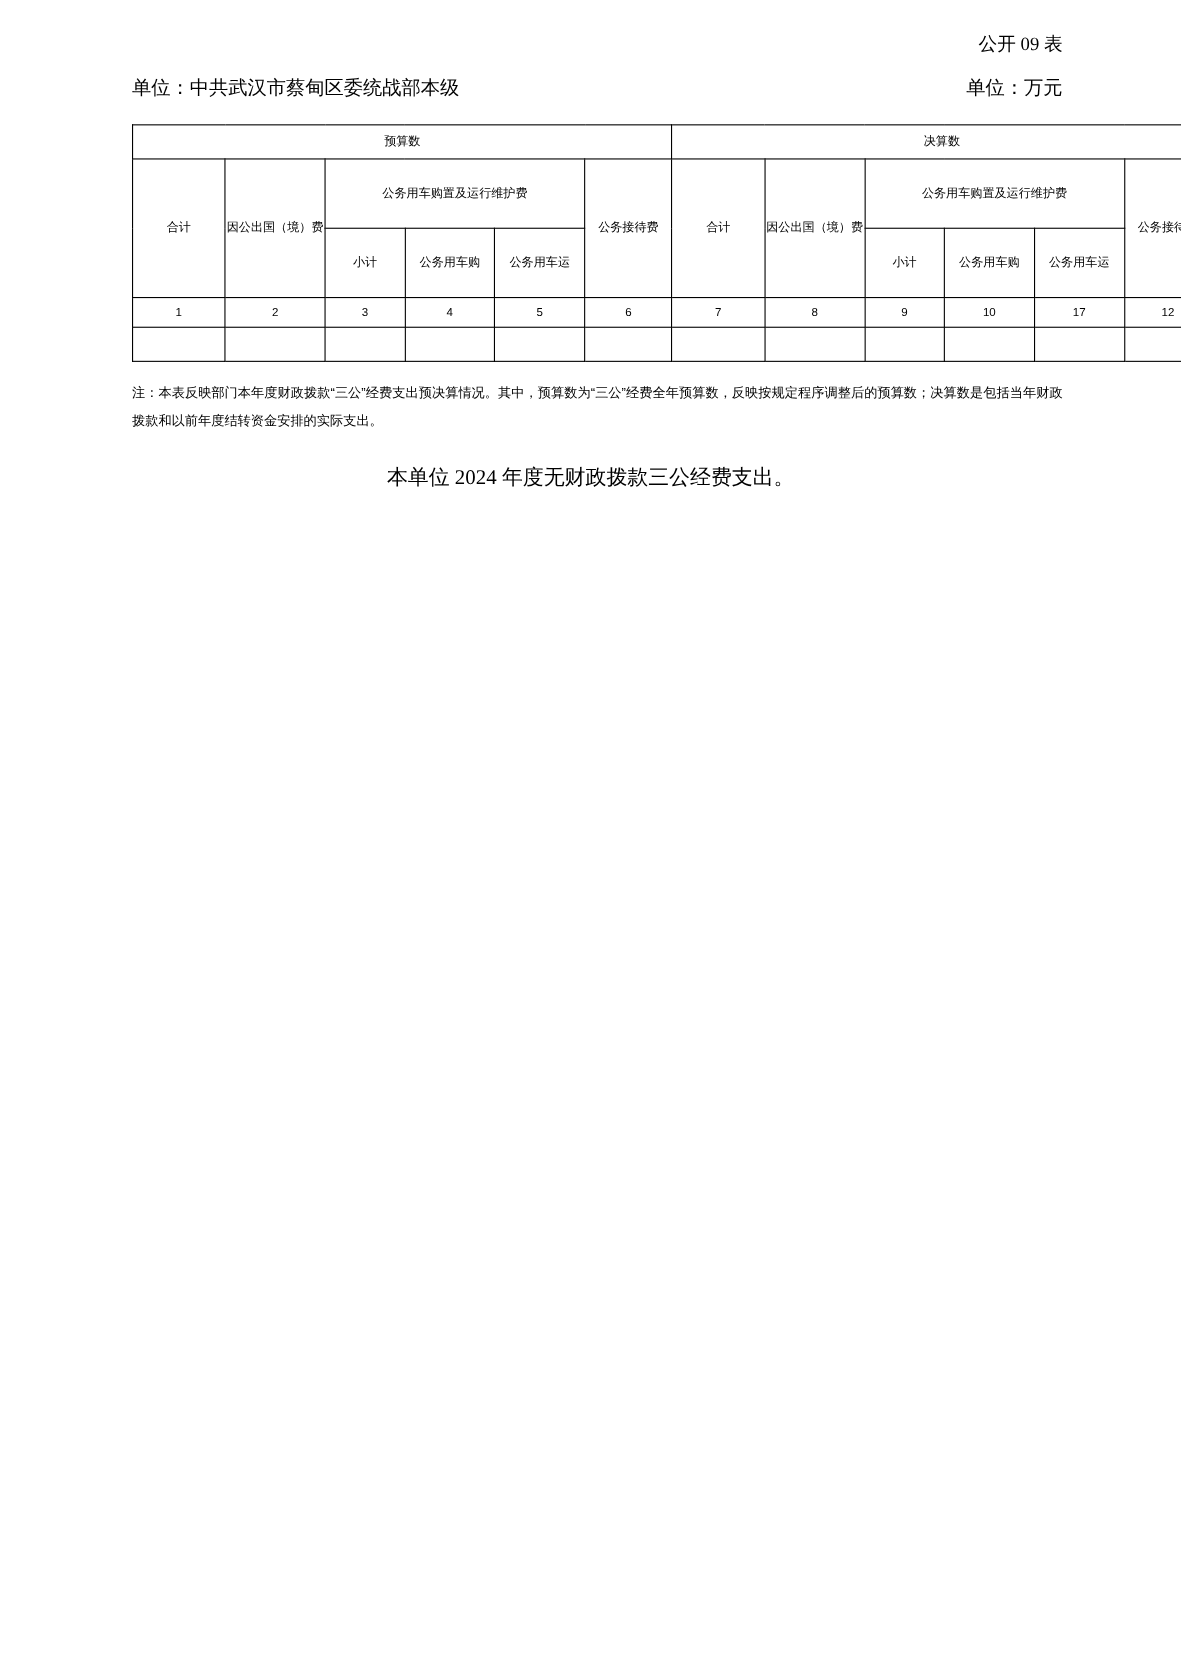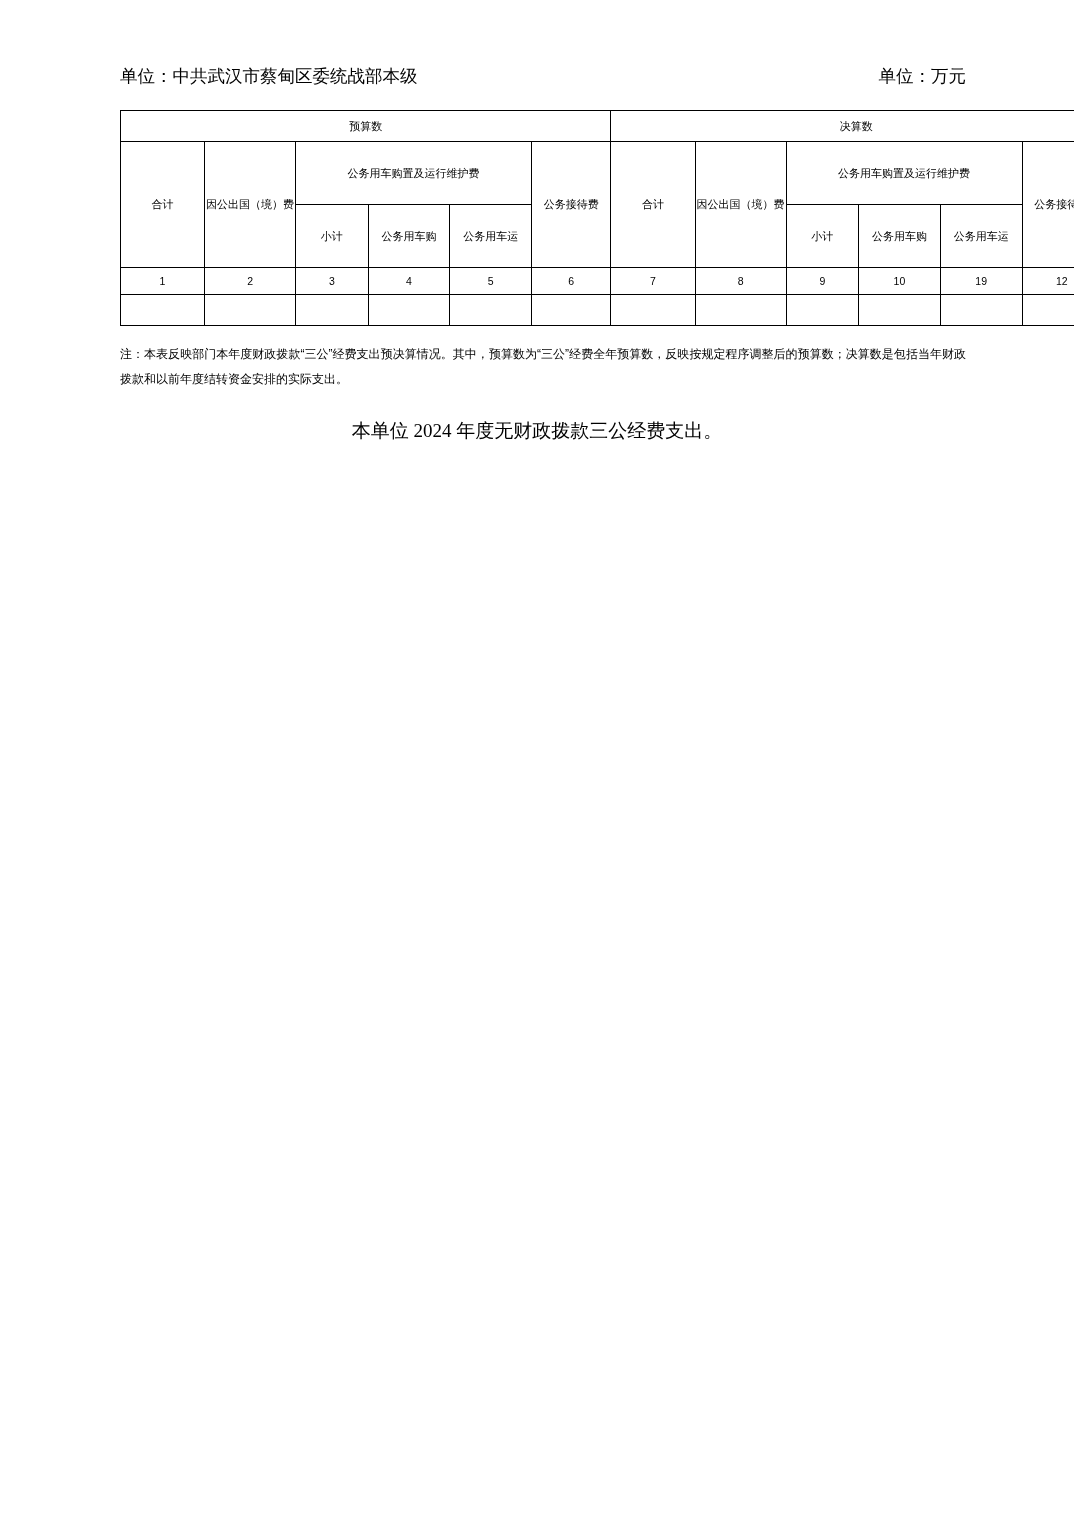--- a/index.html
+++ b/index.html
@@ -39,21 +39,21 @@
   .meta-row {
     display: flex;
     justify-content: space-between;
     align-items: baseline;
     margin-top: 16px;
     padding-left: 120px;
     padding-right: 108px;
     font-size: 17px;
   }
   .meta-left { font-size: 17.5px; }
-  .meta-right { font-size: 17.5px; margin-top: 48px; }
+  .meta-right { font-size: 17.5px; }
 
   .table-wrap {
     margin-top: 22px;
     padding-left: 120px;
     padding-right: 108px;
   }
   table.main {
     border-collapse: collapse;
     width: 982px;
     table-layout: fixed;
@@ -87,20 +87,21 @@
     font-size: 19px;
     font-family: "Liberation Serif", "DejaVu Serif", serif;
   }
 </style>
 </head>
 <body>
 
 <div class="page">
 
 
+  <div class="form-code">公开 09 表</div>
 
   <div class="meta-row">
     <div class="meta-left">单位：中共武汉市蔡甸区委统战部本级</div>
     <div class="meta-right">单位：万元</div>
   </div>
 
   <div class="table-wrap">
     <table class="main">
       <colgroup>
         <col style="width:72px">
@@ -143,21 +144,21 @@
           <td>1</td>
           <td>2</td>
           <td>3</td>
           <td>4</td>
           <td>5</td>
           <td>6</td>
           <td>7</td>
           <td>8</td>
           <td>9</td>
           <td>10</td>
-          <td>19</td>
+          <td>17</td>
           <td>12</td>
         </tr>
         <tr class="data-row">
           <td></td>
           <td></td>
           <td></td>
           <td></td>
           <td></td>
           <td></td>
           <td></td>

